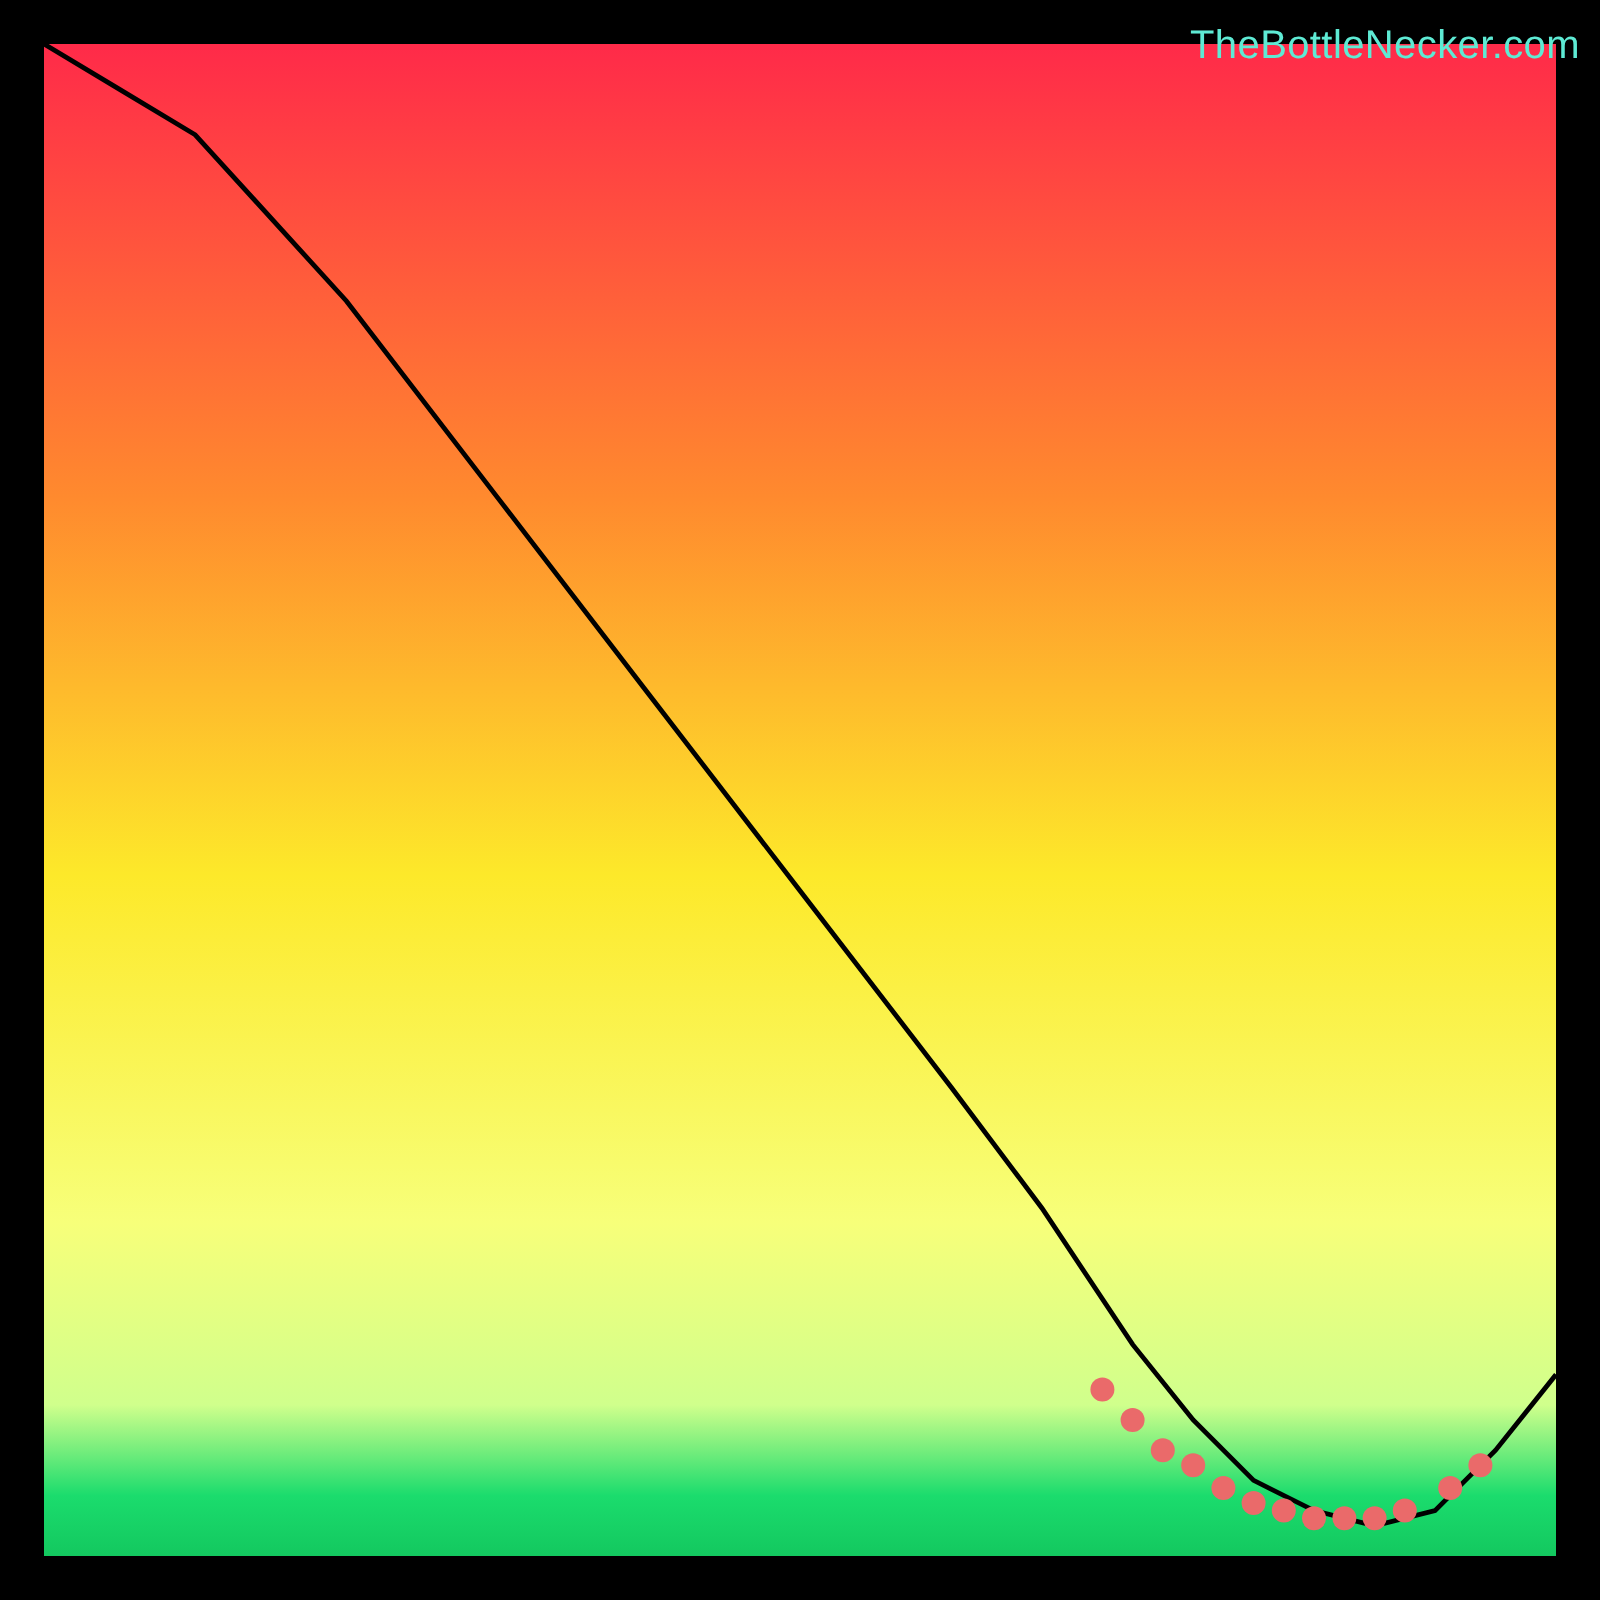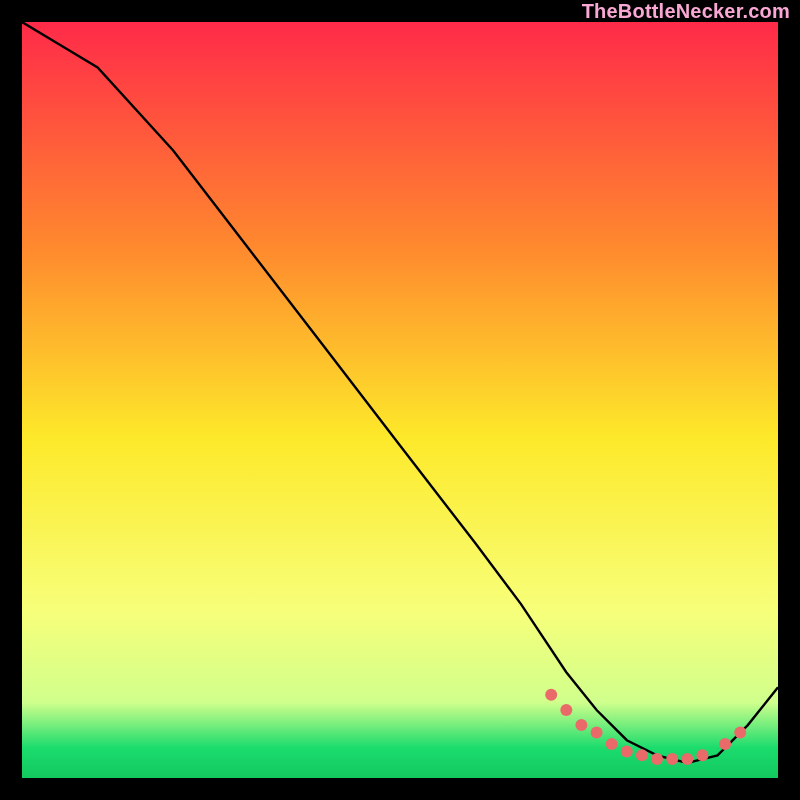--- a/index.html
+++ b/index.html
@@ -12,25 +12,25 @@
     font-family: Arial, sans-serif;
   }
   .frame {
     position: relative;
     width: 800px;
     height: 800px;
     background: #000;
   }
   .watermark {
     position: absolute;
-    top: 0;
+    top: 12px;
     right: 10px;
-    color: #f9a8d4;
+    color: #5eead4;
     font-size: 20px;
-    font-weight: 700;
+    font-weight: 400;
     letter-spacing: 0.2px;
     z-index: 10;
   }
   .plot-area {
     position: absolute;
     left: 22px;
     top: 22px;
     width: 756px;
     height: 756px;
     overflow: hidden;

